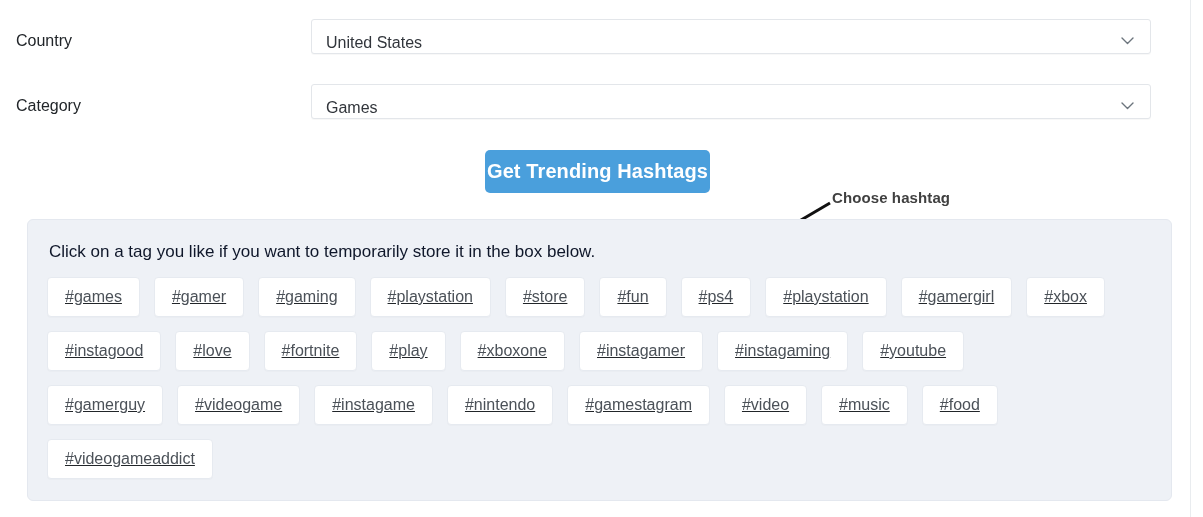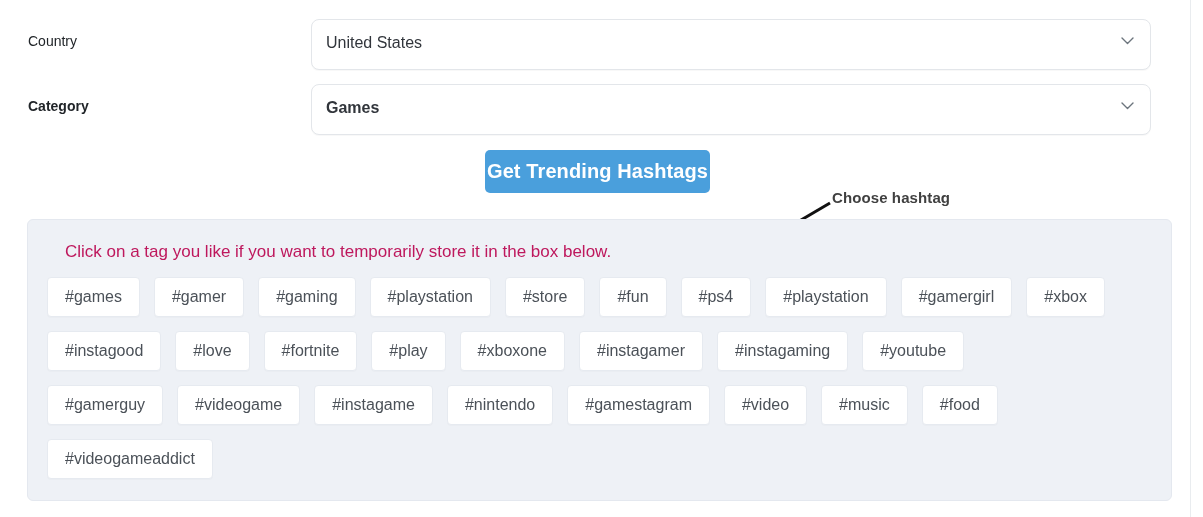--- a/index.html
+++ b/index.html
@@ -33,42 +33,42 @@
   }
 
   
   .form-row {
     position: absolute;
     left: 0;
     width: 1172px;
     height: 46px;
   }
   .form-row.row-country { top: 19px; }
-  .form-row.row-category { top: 84px; font-weight: bold; }
+  .form-row.row-category { top: 84px; }
 
   .form-label {
     position: absolute;
-    left: 28px;
+    left: 16px;
     top: 11px;
-    font-size: 14px;
+    font-size: 16px;
     line-height: 22px;
     color: #212529;
     white-space: nowrap;
   }
 
   .select-box {
     position: absolute;
     left: 311px;
     top: 0;
     width: 840px;
-    height: 51px;
+    height: 35px;
     box-sizing: border-box;
     background: #ffffff;
     border: 1px solid #e3e6ea;
-    border-radius: 8px;
+    border-radius: 3px;
     box-shadow: 0 1px 1px rgba(16, 24, 40, 0.03);
   }
   .select-value {
     position: absolute;
     left: 14px;
     top: 12px;
     font-size: 16px;
     line-height: 21px;
     color: #31353b;
     white-space: nowrap;
@@ -128,32 +128,33 @@
     top: 219px;
     width: 1145px;
     height: 282px;
     box-sizing: border-box;
     background: #eef1f6;
     border: 1px solid #e4e8ef;
     border-radius: 6px;
   }
   .panel-hint {
     position: absolute;
-    left: 37px;
+    left: 21px;
     top: 20px;
     font-size: 17px;
     line-height: 23px;
-    color: #be185d;
+    color: #0f172a;
     white-space: nowrap;
   }
   .tag-rows {
     position: absolute;
     left: 19px;
     top: 57px;
     right: 12px;
+    text-decoration: underline;
   }
   .tag-row {
     display: flex;
     flex-wrap: nowrap;
     gap: 14px;
     margin-bottom: 14px;
   }
   .tag {
     height: 40px;
     box-sizing: border-box;

